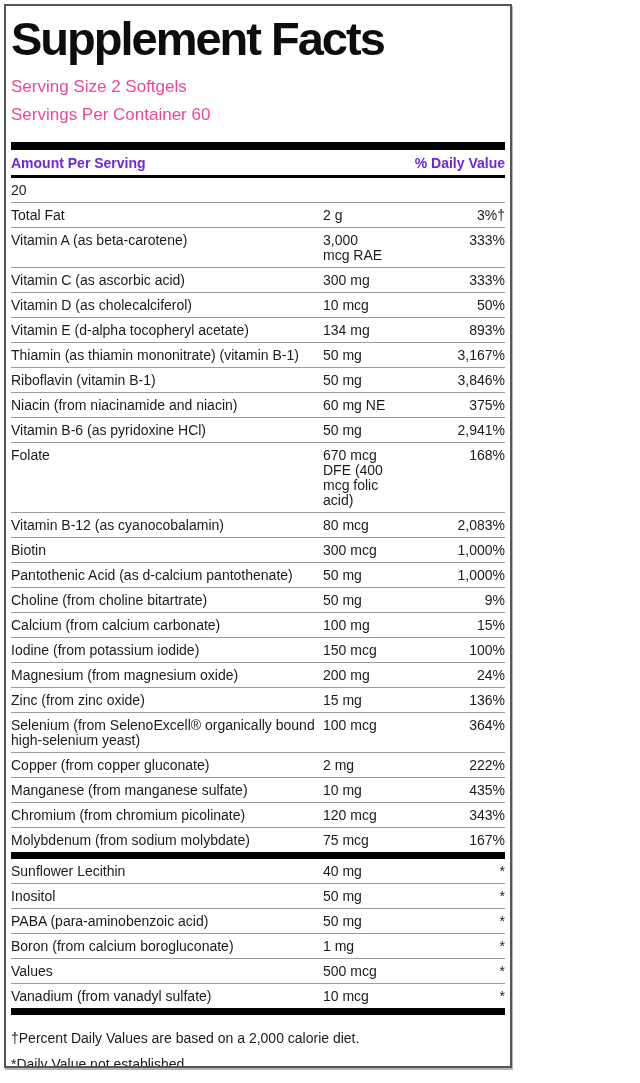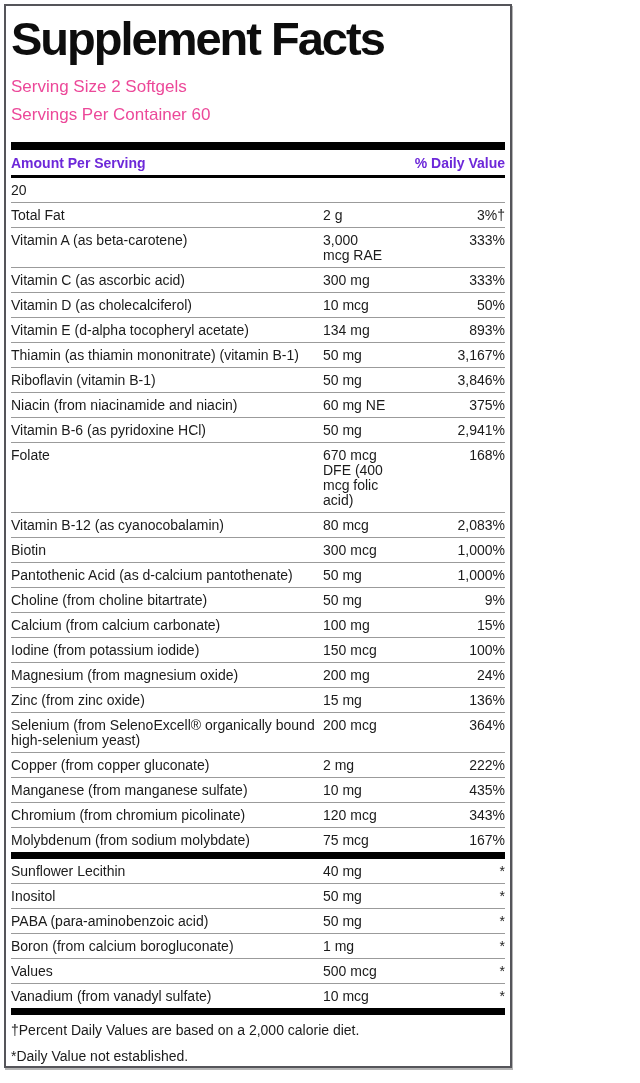--- a/index.html
+++ b/index.html
@@ -52,21 +52,21 @@
     grid-template-columns: 1fr 96px 86px;
     font-size: 14px;
     line-height: 15px;
     padding: 5px 0 4px 0;
     border-top: 1px solid #9b9b9b;
   }
   .rows .row:first-child { border-top: none; }
   .c-name { padding-right: 8px; }
   .c-amt  { white-space: pre-line; }
   .c-dv   { text-align: right; }
-  .footnotes { padding-top: 8px; }
+  .footnotes { padding-top: 16px; }
   .footnotes p {
     font-size: 14px;
     line-height: 15px;
     margin-bottom: 11px;
     color: #1b1b1b;
   }
 </style>
 </head>
 <body>
 
@@ -197,21 +197,21 @@
   </div>
 
   <div class="row">
     <span class="c-name">Zinc (from zinc oxide)</span>
     <span class="c-amt">15 mg</span>
     <span class="c-dv">136%</span>
   </div>
 
   <div class="row">
     <span class="c-name">Selenium (from SelenoExcell® organically bound high-selenium yeast)</span>
-    <span class="c-amt">200 mcg</span>
+    <span class="c-amt">100 mcg</span>
     <span class="c-dv">364%</span>
   </div>
 
   <div class="row">
     <span class="c-name">Copper (from copper gluconate)</span>
     <span class="c-amt">2 mg</span>
     <span class="c-dv">222%</span>
   </div>
 
   <div class="row">

